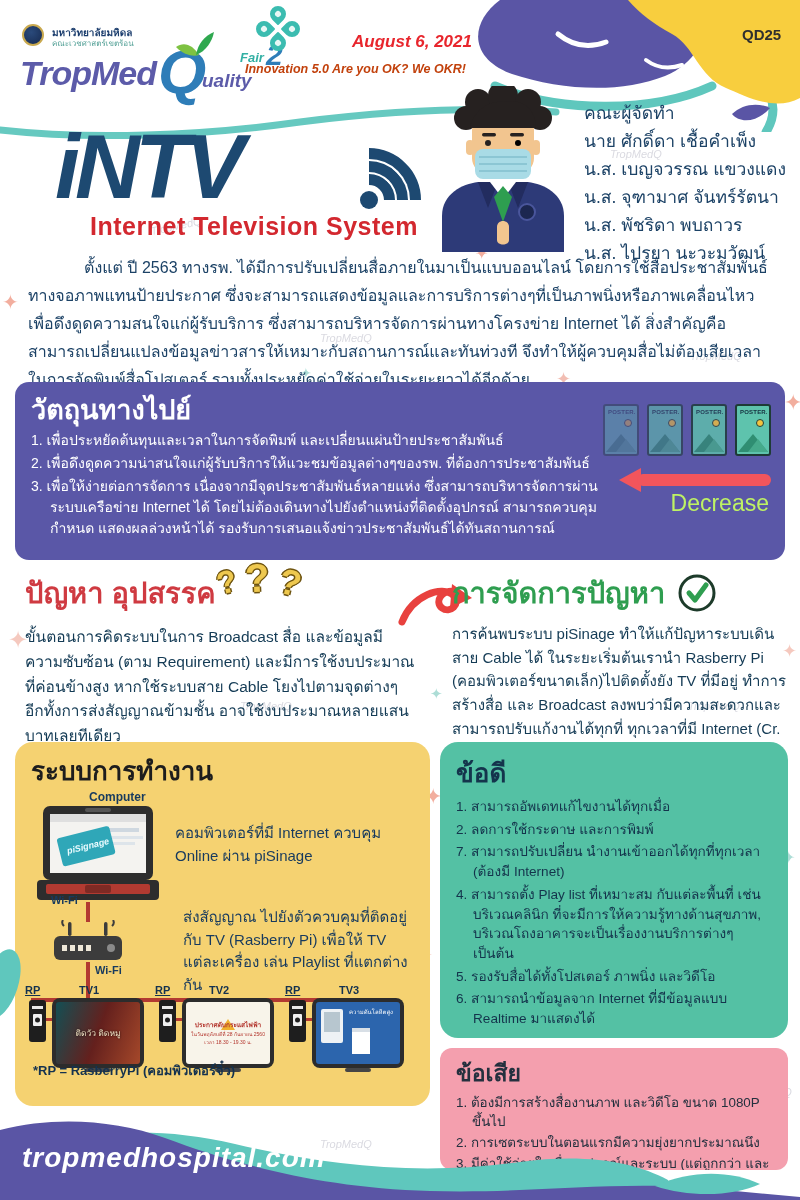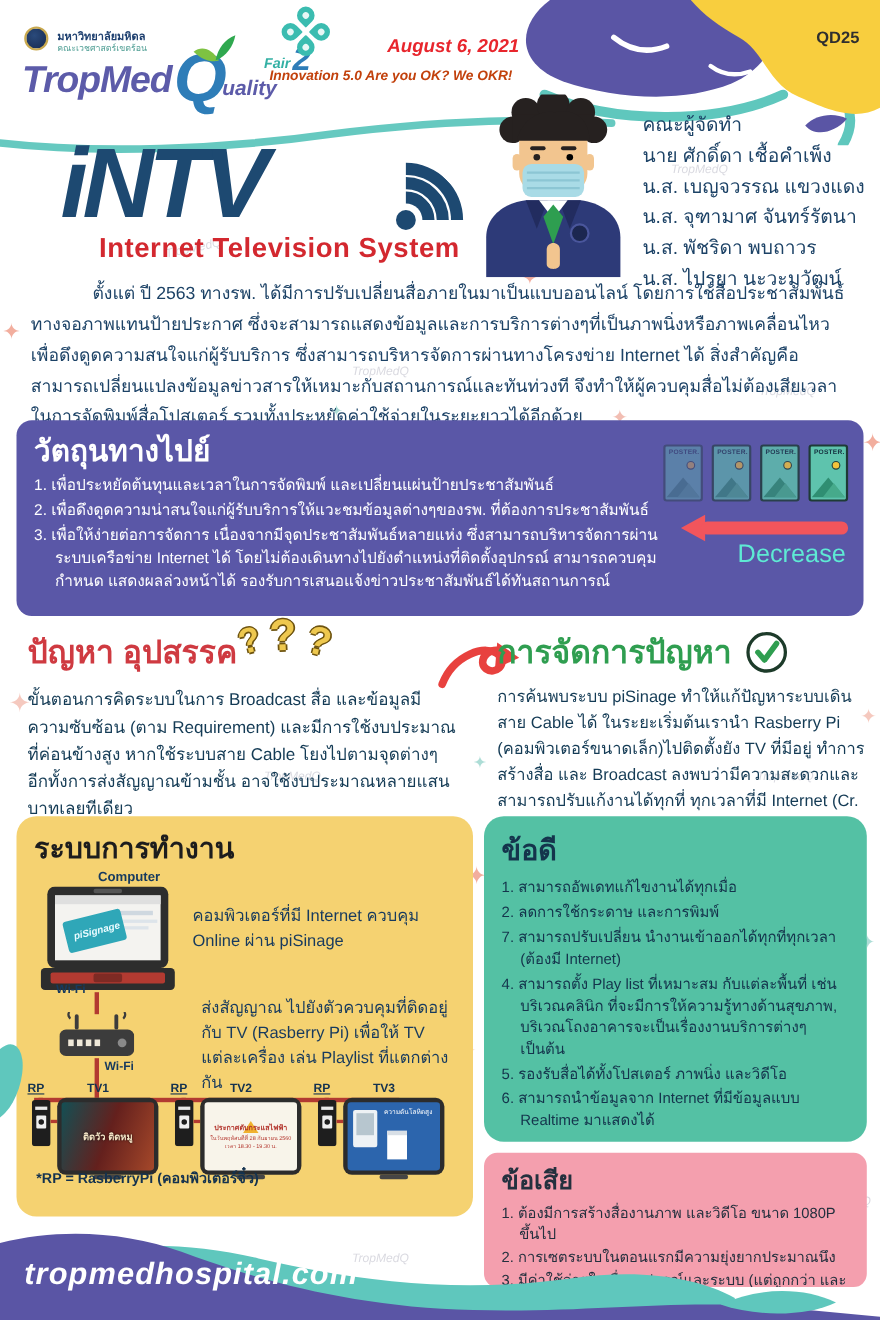--- a/index.html
+++ b/index.html
@@ -60,21 +60,21 @@
   .posters { right:14px; top:22px; display:flex; gap:8px; }
   .poster { position:relative; width:36px; height:52px; background:#5ec3ad; border:2px solid #1e3b36; border-radius:3px; }
   .poster.p1{opacity:.38;} .poster.p2{opacity:.58;} .poster.p3{opacity:.8;}
   .p-label { position:absolute; left:3px; top:3px; font-size:6px; font-weight:bold; color:#142f3e; letter-spacing:.2px; }
   .p-sun { position:absolute; right:5px; top:13px; width:8px; height:8px; border-radius:50%; background:#f3c33c; border:1px solid #20413c; }
   .p-mtn { position:absolute; bottom:2px; left:1px; width:0; height:0; border-left:15px solid transparent; border-right:15px solid transparent; border-bottom:18px solid #2f8e72; }
   .p-mtn2 { position:absolute; bottom:2px; left:11px; width:0; height:0; border-left:10px solid transparent; border-right:10px solid transparent; border-bottom:13px solid #46aa8b; }
   .dec-arrow { right:14px; top:86px; width:152px; height:24px; }
   .dec-head { position:absolute; left:0; top:0; width:0; height:0; border-top:12px solid transparent; border-bottom:12px solid transparent; border-right:22px solid #f2555c; }
   .dec-bar { position:absolute; left:18px; top:6px; right:0; height:12px; background:#f2555c; border-radius:6px; }
-  .dec-label { right:16px; top:108px; font-size:23px; color:#5eead4; }
+  .dec-label { right:16px; top:108px; font-size:23px; color:#bef264; }
 
   
   .prob { left:25px; top:570px; width:402px; }
   .prob-h { font-size:29px; font-weight:bold; color:#cf3a41; }
   .qmarks { position:absolute; left:192px; top:-14px; width:110px; height:52px; }
   .qm { position:absolute; font-weight:bold; color:#eec84f; text-shadow:-1.5px 0 #6e5410, 1.5px 0 #6e5410, 0 -1.5px #6e5410, 0 1.5px #6e5410; }
   .q1{left:0;top:8px;font-size:32px;transform:rotate(-14deg);}
   .q2{left:28px;top:0;font-size:40px;transform:rotate(-3deg);}
   .q3{left:62px;top:6px;font-size:36px;transform:rotate(14deg);}
   .prob-body { margin-top:9px; width:394px; font-size:15.5px; line-height:1.6; color:#143b55; }
@@ -107,21 +107,21 @@
   .tv-group { position:absolute; top:242px; width:128px; height:96px; }
   .g1{left:6px;} .g2{left:136px;} .g3{left:266px;}
   .rp-lab { position:absolute; left:4px; top:0; font-size:11px; font-weight:bold; color:#14324f;text-decoration:underline; }
   .tv-lab { position:absolute; left:58px; top:0; font-size:11px; font-weight:bold; color:#14324f; }
   .rp-dev { position:absolute; left:8px; top:16px; width:17px; height:42px; }
   .conn { position:absolute; left:25px; top:34px; width:6px; height:3px; background:#b23a31; }
   .tv { position:absolute; left:31px; top:14px; width:92px; height:70px; background:#2c2c2c; border-radius:8px; padding:4px; }
   .tv-screen { position:relative; width:100%; height:100%; border-radius:3px; overflow:hidden; }
   .tv-stand { position:absolute; left:64px; top:84px; width:26px; height:4px; background:#454545; border-radius:2px; }
   .scr1 { background:linear-gradient(110deg,#134f54,#64201d 50%,#a5482a); display:flex; align-items:center; justify-content:center; }
-  .scr1 span { color:#f7e7c8; font-size:8.5px; font-weight:bold; text-shadow:0 0 2px #000; }
+  .scr1 span { color:#f7e7c8; font-size:8.5px; font-weight:normal; text-shadow:0 0 2px #000; }
   .scr2 { background:#f8f4ea; text-align:center; color:#b3342c; }
   .warn-tri { width:0; height:0; border-left:7px solid transparent; border-right:7px solid transparent;
               border-bottom:11px solid #f0b22f; margin:4px auto 2px; }
   .s2l1 { display:block; font-size:6.5px; font-weight:bold; }
   .s2l2,.s2l3 { display:block; font-size:5px; }
   .scr3 { background:#2c65ad; }
   .s3-card { position:absolute; left:5px; top:7px; width:22px; height:34px; background:#eef2f5; border-radius:2px; }
   .s3-card::after { content:""; position:absolute; left:3px; top:3px; width:16px; height:20px; background:#b7c6cf; }
   .s3-card2 { position:absolute; left:36px; top:26px; width:18px; height:26px; background:#ffffff; border-top:4px solid #d8dfe6; }
   .s3-txt { position:absolute; left:33px; top:7px; width:50px; font-size:6px; color:#fff; line-height:1.3; }

